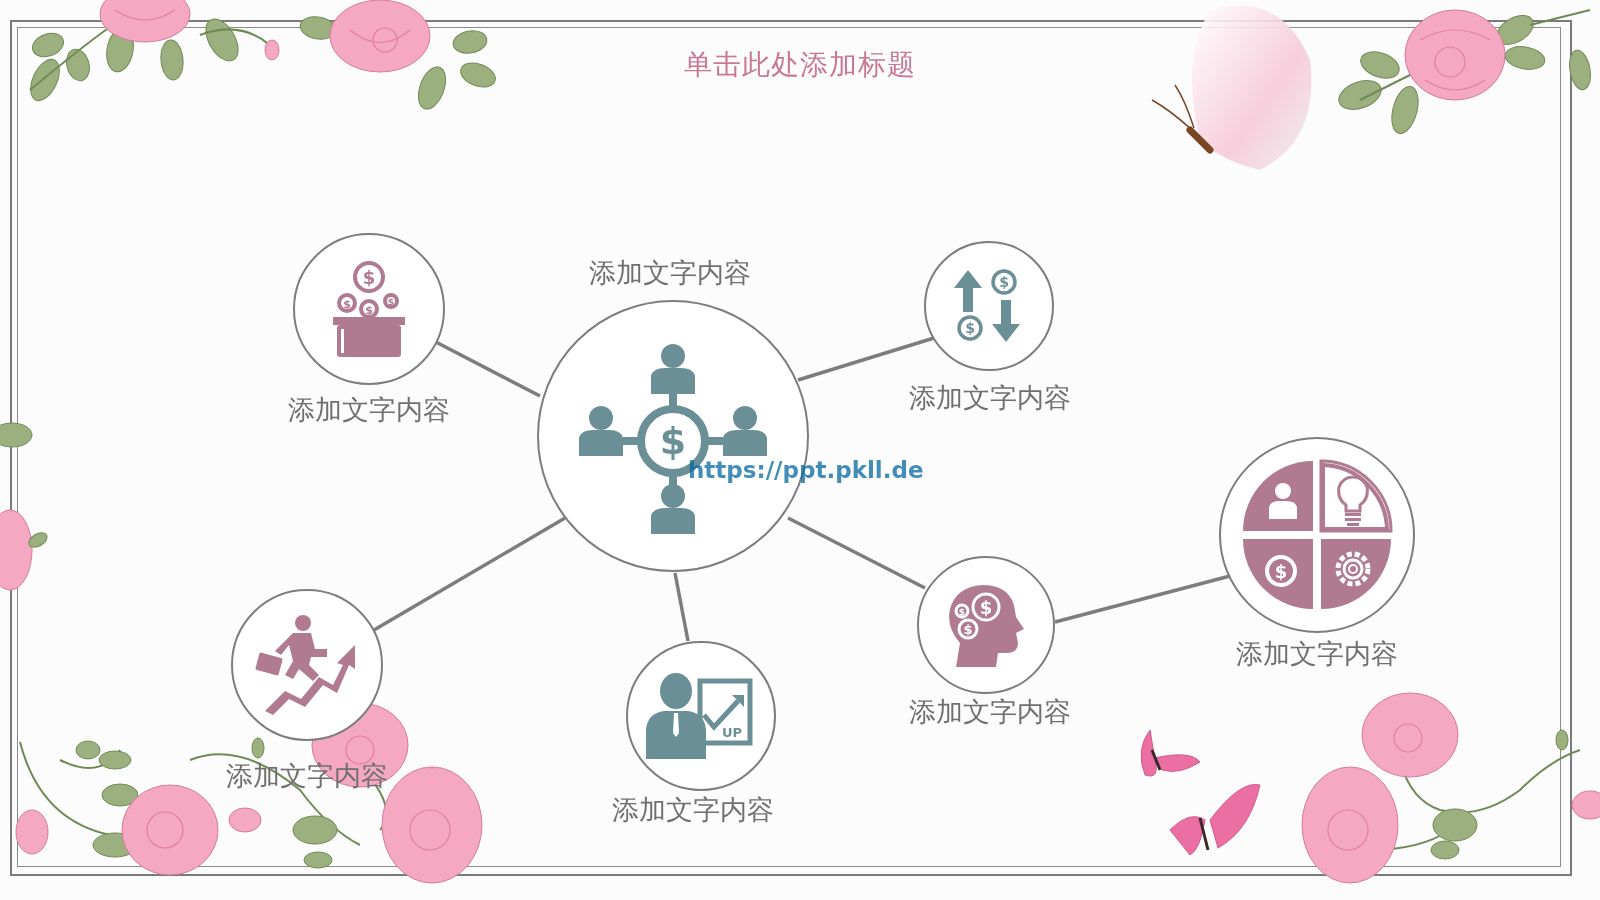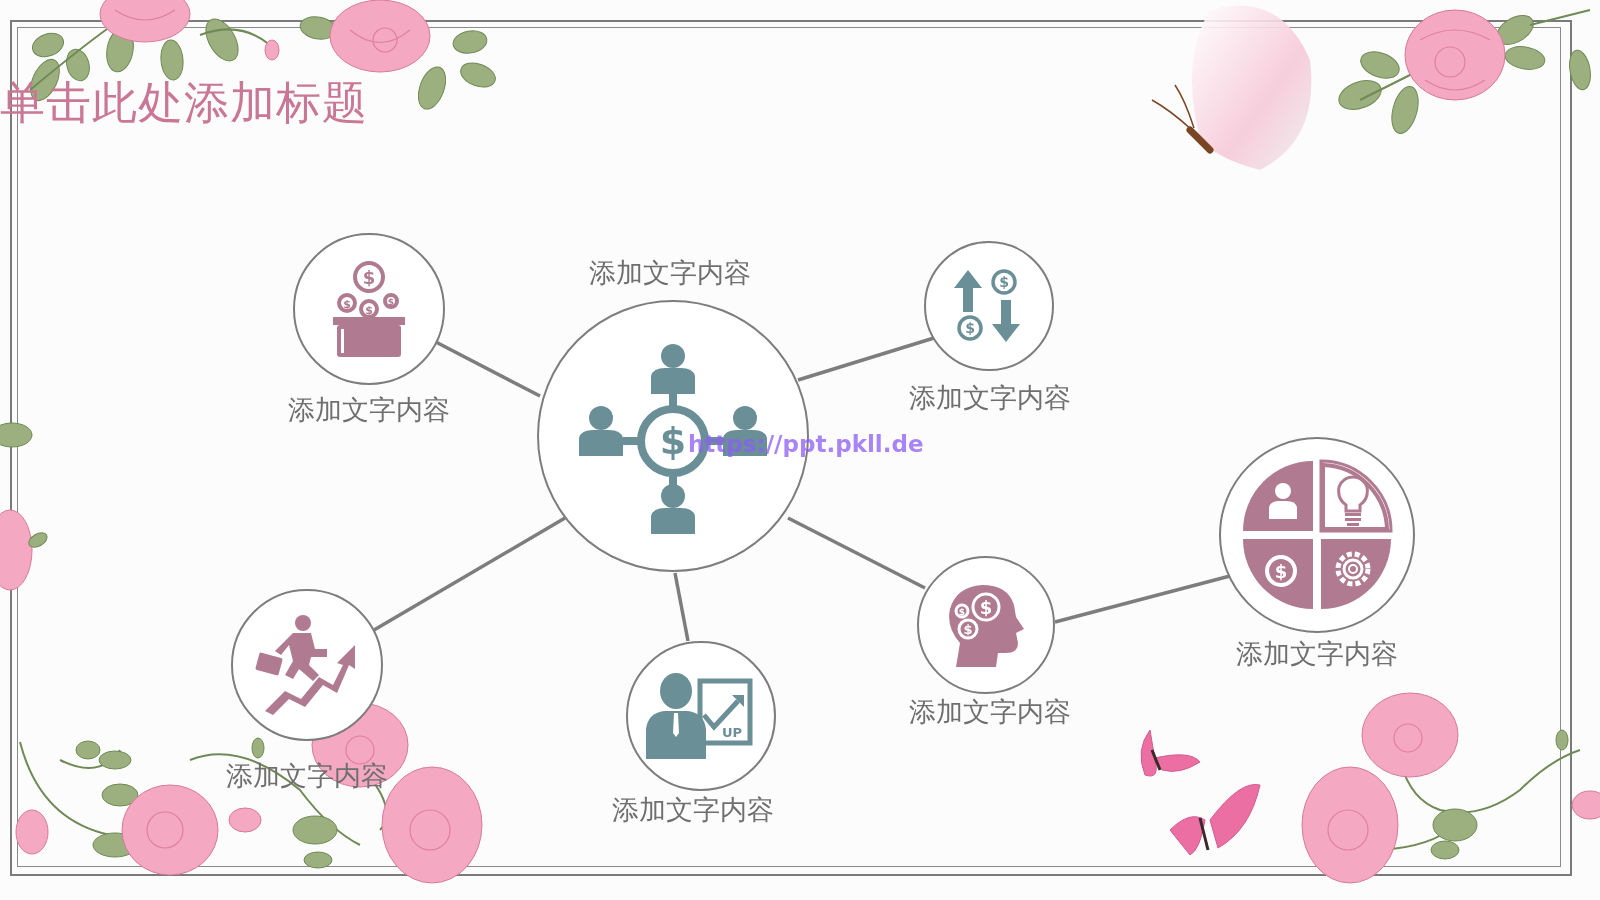--- a/index.html
+++ b/index.html
@@ -1,24 +1,24 @@
 <!DOCTYPE html>
 <html><head>
 <meta charset="utf-8">
 <style>
   html,body{margin:0;padding:0;}
   body{width:1600px;height:900px;overflow:hidden;background:#ffffff;position:relative;font-family:"DejaVu Sans","Liberation Sans",sans-serif;}
   .slide{position:absolute;left:0;top:0;width:1600px;height:900px;background:#fdfcfd;}
   .frame-outer{position:absolute;left:10px;top:20px;width:1558px;height:852px;border:2px solid #7a7a7a;}
   .frame-inner{position:absolute;left:17px;top:27px;width:1542px;height:838px;border:1.5px solid #8a8a8a;}
-  .title{position:absolute;left:0;width:1600px;top:46px;font-size:45px;color:#c97795;letter-spacing:1px;margin-top:27px;}
+  .title{position:absolute;left:0;width:1600px;top:46px;text-align:center;font-size:28px;color:#c97795;letter-spacing:1px;}
   svg.links{position:absolute;left:0;top:0;}
   .node{position:absolute;border:2px solid #7d7d7d;border-radius:50%;background:#ffffff;box-sizing:border-box;display:flex;align-items:center;justify-content:center;}
   .label{position:absolute;font-size:27px;color:#6f6f6f;white-space:nowrap;transform:translateX(-50%);}
-  .watermark{position:absolute;left:688px;top:431px;font-size:23px;color:#8b5cf6;font-weight:bold;opacity:.75;}
+  .watermark{position:absolute;left:688px;top:457px;font-size:23px;color:#0369a1;font-weight:bold;opacity:.75;}
   .deco{position:absolute;}
 </style>
 </head>
 <body>
 
 <div class="slide">
   <div class="frame-outer"></div>
   <div class="frame-inner"></div>
 
   <svg class="deco" style="left:0;top:0" width="520" height="130" viewBox="0 0 520 130">

